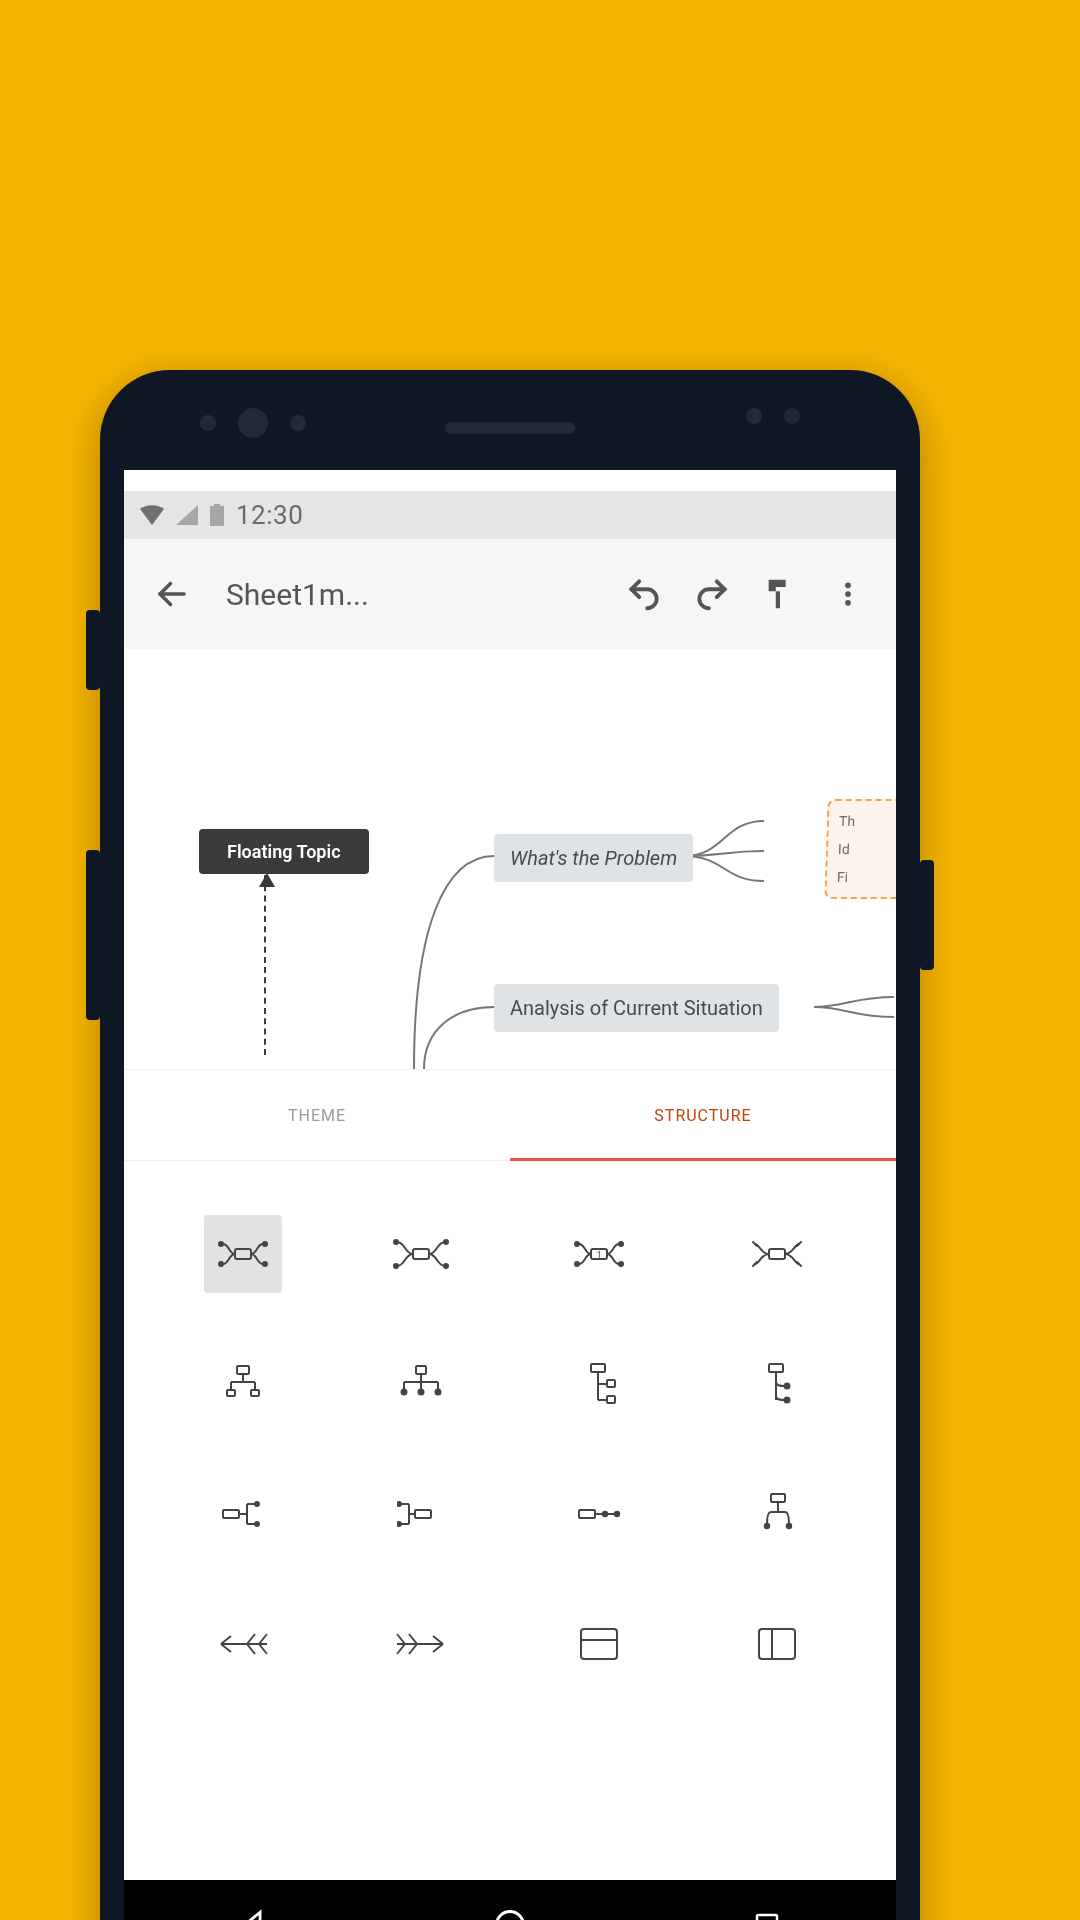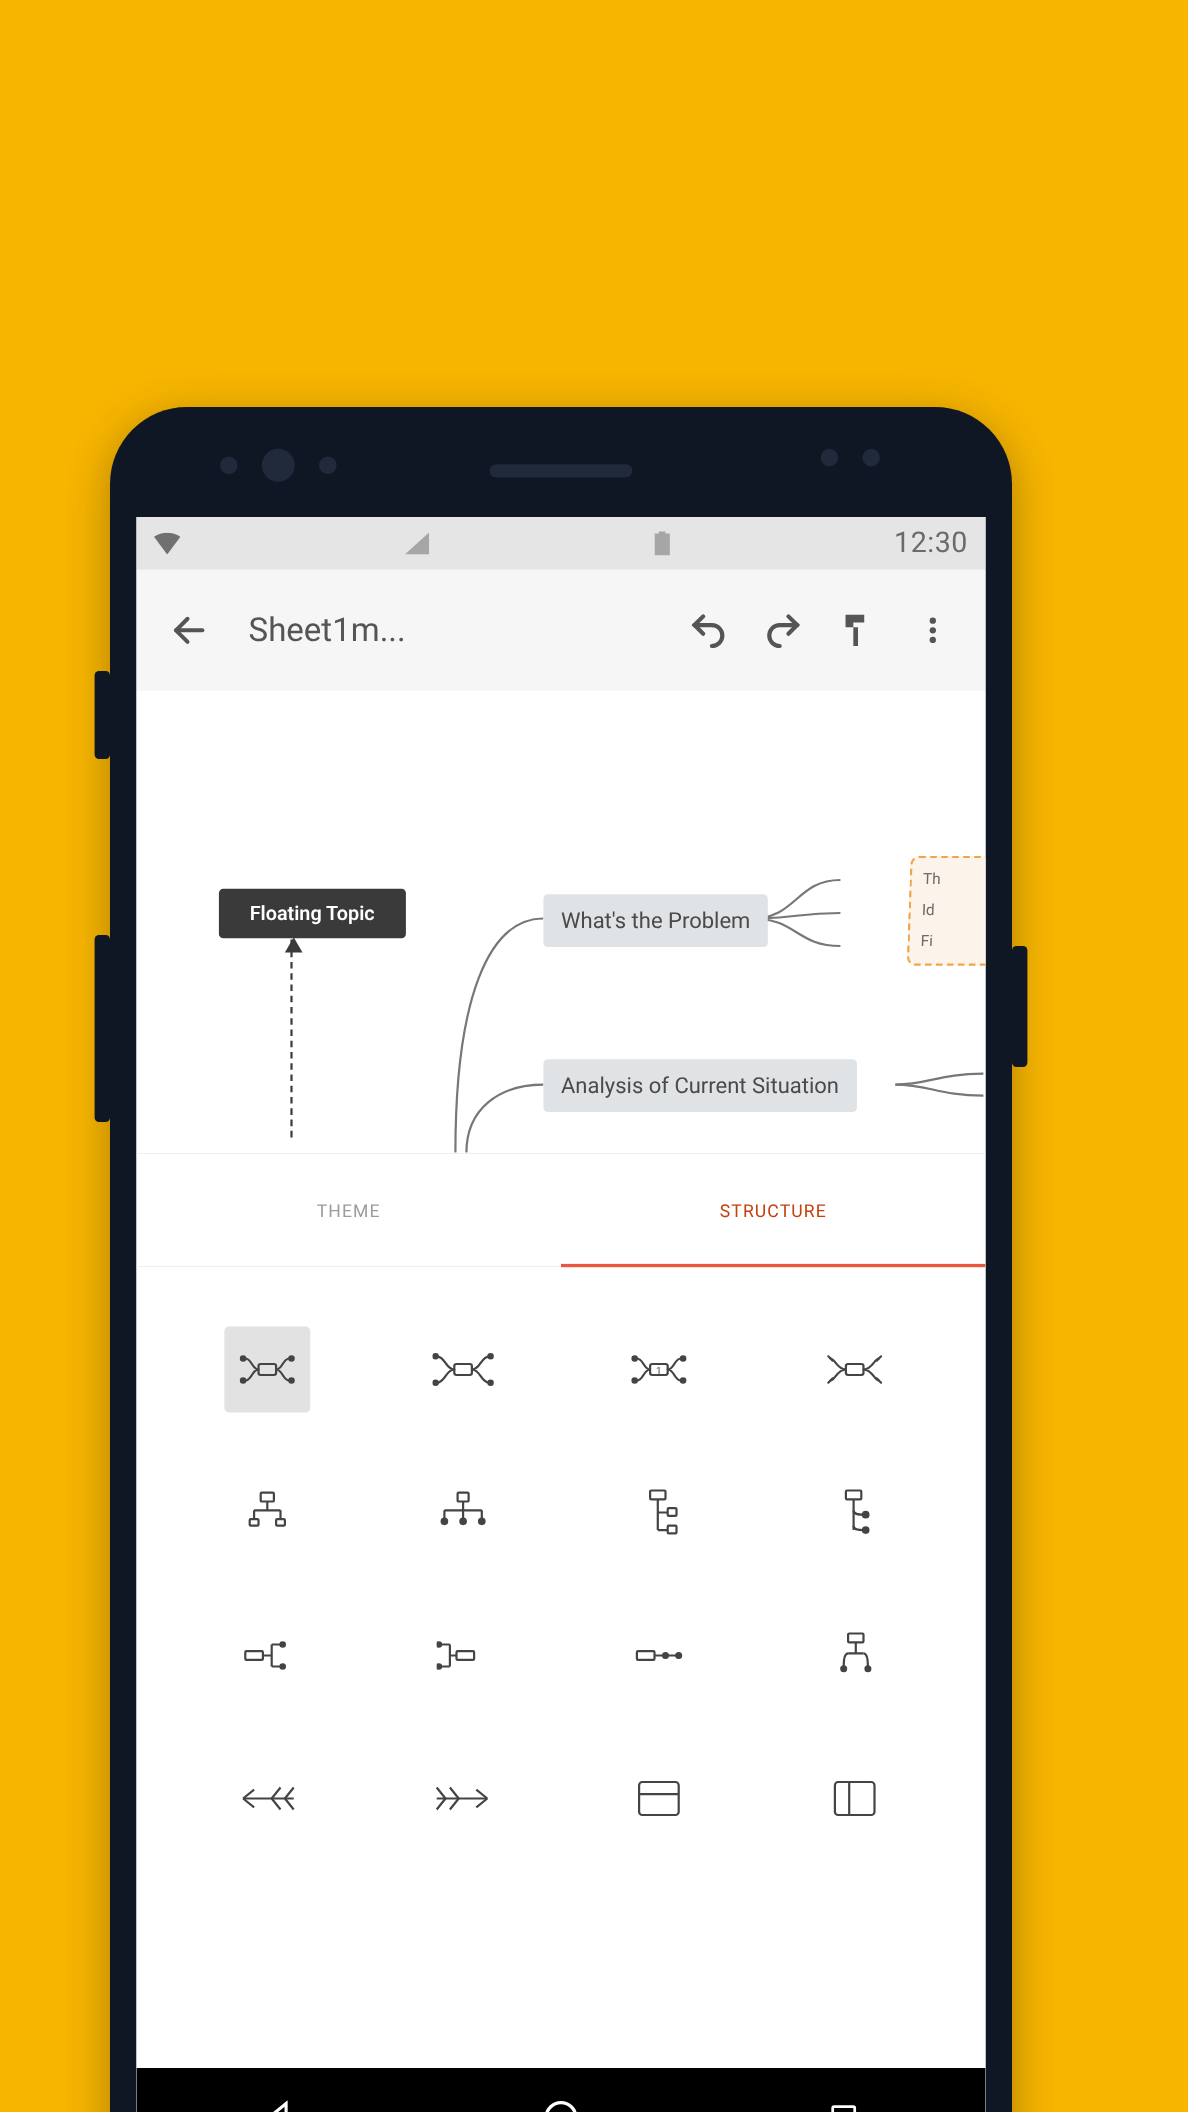--- a/index.html
+++ b/index.html
@@ -43,25 +43,26 @@
     left:24px; right:24px; top:100px; bottom:0;
     background:#fff;
     display:flex; flex-direction:column;
     overflow:hidden;
   }
 
   
   .status-bar {
     height:48px;
     background:#e5e5e5;
-    display:flex; align-items:center; justify-content:space-between;
+    display:flex; align-items:center; justify-content:flex-start;
     padding:0 16px;
     gap:12px;
     color:#707070;
     font-size:26px;
+    margin-top:21px;
   }
   .status-bar .icon svg { display:block; }
   .status-time { font-size:26px; color:#6b6b6b; letter-spacing:0.5px; }
 
   
   .app-toolbar {
     height:110px;
     background:#f6f6f6;
     display:flex; align-items:center;
     padding:0 18px;
@@ -101,21 +102,21 @@
 
   .node {
     position:absolute;
     background:#dfe3e6;
     color:#4a4a4a;
     font-size:20px;
     padding:12px 16px;
     border-radius:4px;
     white-space:nowrap;
   }
-  .node.n1 { left:370px; top:185px; }
+  .node.n1 { left:370px; top:185px;font-style:italic; }
   .node.n2 { left:370px; top:335px; }
 
   
   .connector { position:absolute; left:0; top:0; pointer-events:none; }
 
   
   .octa {
     position:absolute;
     right:-70px;
     top:150px;
@@ -124,21 +125,21 @@
     border-radius:8px;
     transform:skewX(-2deg);
     background:#fcf3ea;
     display:flex; flex-direction:column; align-items:flex-start; justify-content:space-around;
     padding:6px 10px;
     font-size:14px; color:#6b6b6b;
   }
 
   
   .tabs {
-    height:104px;
+    height:92px;
     border-top:1px solid #eee;
     border-bottom:1px solid #eee;
     display:flex;
     background:#fff;
   }
   .tab {
     flex:1;
     display:flex; align-items:center; justify-content:center;
     font-size:16px; letter-spacing:1px;
     color:#9b9b9b;

